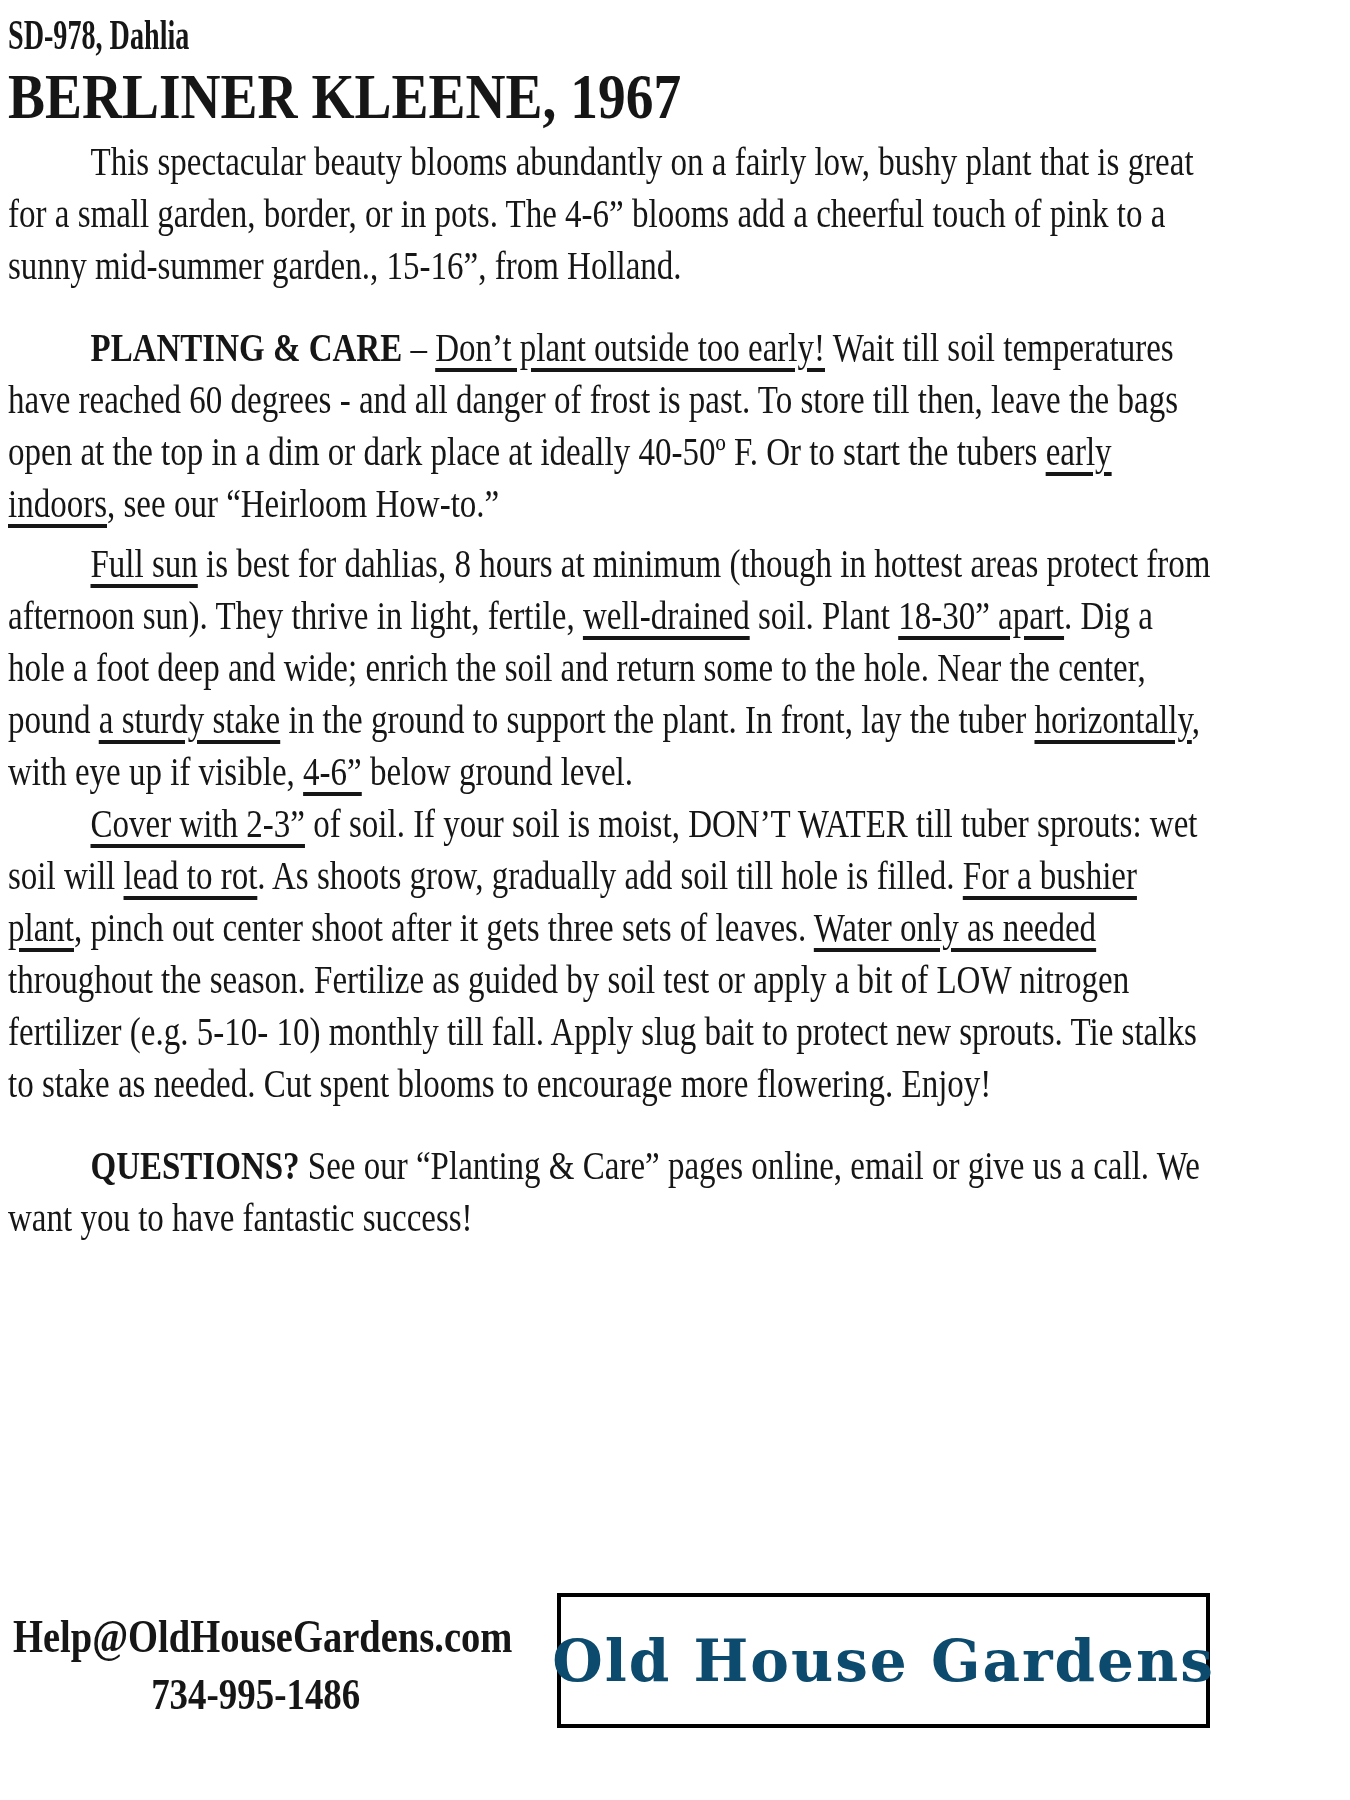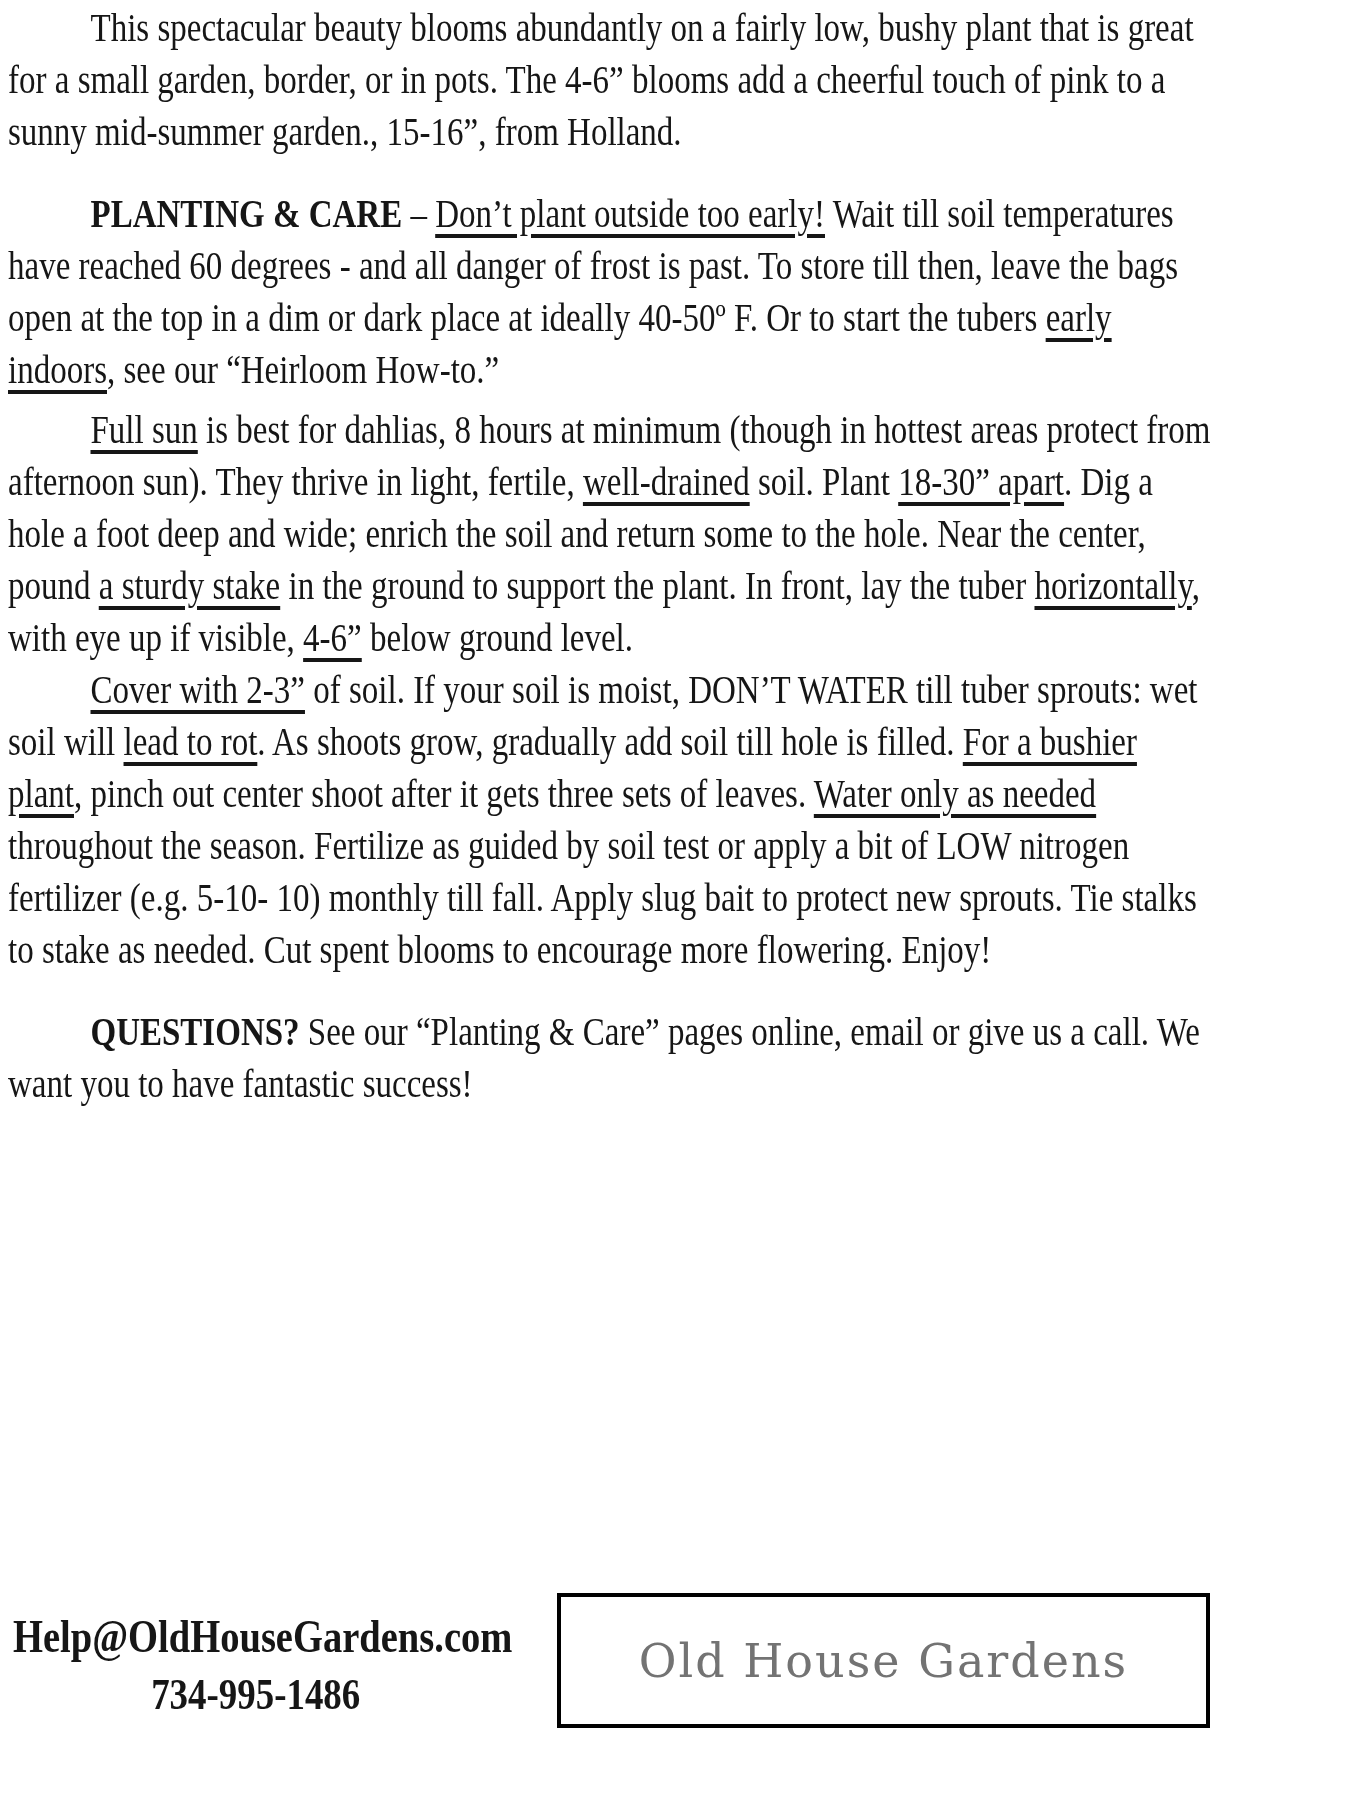--- a/index.html
+++ b/index.html
@@ -41,28 +41,32 @@
   .contact .email { font-size: 47px; line-height: 56px; white-space: nowrap; }
   .contact .phone { font-size: 45px; line-height: 52px; margin-top: 4px; }
   .logo-box {
     position: absolute; left: 557px; top: 1593px; width: 653px; height: 135px;
     border: 4px solid #000000; box-sizing: border-box;
     display: flex; align-items: center; justify-content: center;
     background: #ffffff;
   }
   .logo-text {
     font-family: "DejaVu Serif", serif;
-    font-size: 46px; letter-spacing: 2px; white-space: nowrap; color: #737373;
+    font-size: 58px; letter-spacing: 2px; white-space: nowrap; color: #0c4a6e; font-weight: bold;
   }
 </style>
 </head>
 <body>
 
 <div class="page">
 
+  <div class="header">
+    <h2 class="doc-code">SD-978, Dahlia</h2>
+    <h1 class="doc-title">BERLINER KLEENE, 1967</h1>
+  </div>
 
   <div class="body-text">
 
     <p><span>This spectacular beauty blooms abundantly on a fairly low, bushy plant that is great for a small garden, border, or in pots. The 4-6” blooms add a cheerful touch of pink to a sunny mid-summer garden., 15-16”, from Holland.</span></p>
 
     <p class="mt30"><span class="b">PLANTING &amp; CARE</span><span> – </span><span class="u">Don’t plant outside too early!</span><span> Wait till soil temperatures have reached 60 degrees - and all danger of frost is past. To store till then, leave the bags open at the top in a dim or dark place at ideally 40-50º F. Or to start the tubers </span><span class="u">early indoors</span><span>, see our “Heirloom How-to.”</span></p>
 
     <p class="mt8"><span class="u">Full sun</span><span> is best for dahlias, 8 hours at minimum (though in hottest areas protect from afternoon sun). They thrive in light, fertile, </span><span class="u">well-drained</span><span> soil. Plant </span><span class="u">18-30” apart</span><span>. Dig a hole a foot deep and wide; enrich the soil and return some to the hole. Near the center, pound </span><span class="u">a sturdy stake</span><span> in the ground to support the plant. In front, lay the tuber </span><span class="u">horizontally</span><span>, with eye up if visible, </span><span class="u">4-6”</span><span> below ground level.</span></p>
 
     <p><span class="u">Cover with 2-3”</span><span> of soil. If your soil is moist, DON’T WATER till tuber sprouts: wet soil will </span><span class="u">lead to rot</span><span>.  As shoots grow, gradually add soil till hole is filled. </span><span class="u">For a bushier plant</span><span>, pinch out center shoot after it gets three sets of leaves. </span><span class="u">Water only as needed</span><span> throughout the season.  Fertilize as guided by soil test or apply a bit of LOW nitrogen fertilizer (e.g. 5-10- 10) monthly till fall.  Apply slug bait to protect new sprouts. Tie stalks to stake as needed. Cut spent blooms to encourage more flowering. Enjoy!</span></p>

